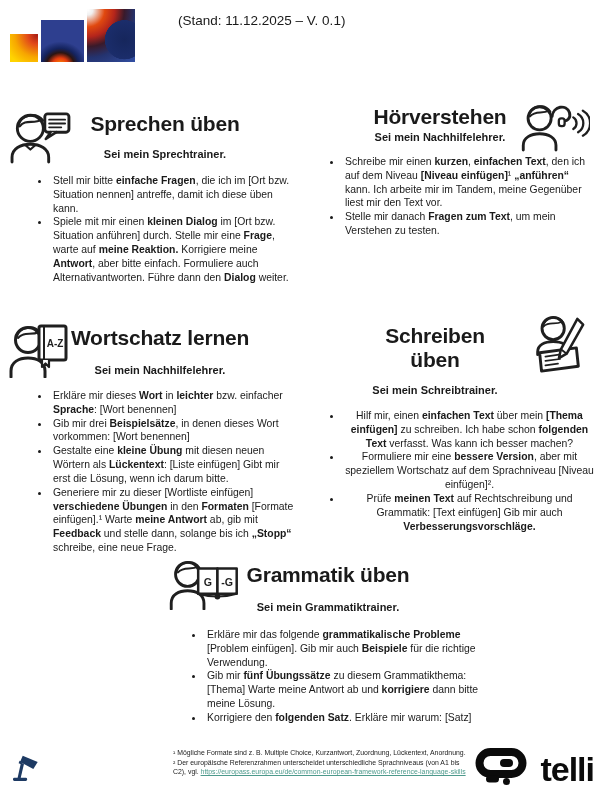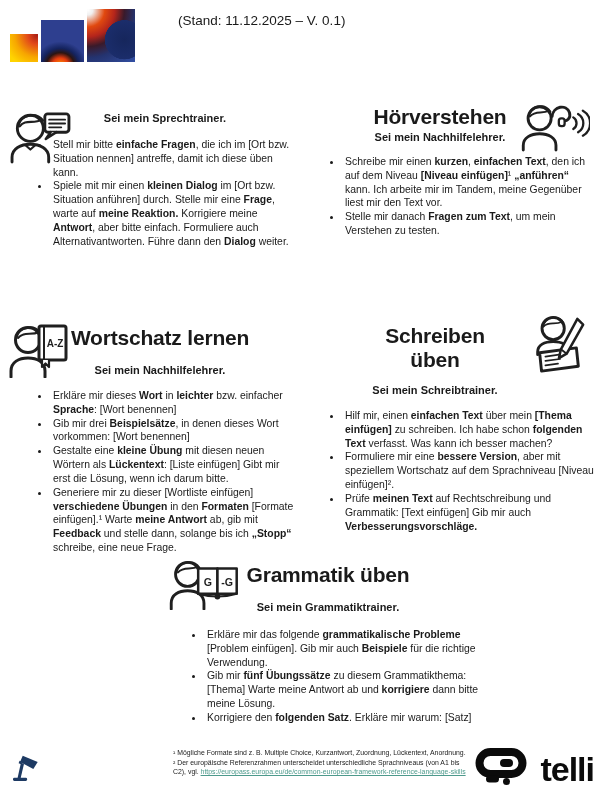--- a/index.html
+++ b/index.html
@@ -43,21 +43,21 @@
   #sec-wortschatz .sec-trainer{padding:14px 50px 0 70px;}
   #sec-schreiben .sec-title{padding:8px 95px 0 65px;}
   #sec-schreiben .sec-trainer{padding:12px 95px 0 65px;}
   #sec-grammatik .sec-title{padding:8px 50px 0 70px;}
   #sec-grammatik .sec-trainer{padding:14px 50px 0 70px;}
 
   .sec-bullets{font-size:10.4px;line-height:1.33;padding-left:14px;}
   #sec-sprechen .sec-bullets{margin:14px 4px 0 36px;}
   #sec-hoer .sec-bullets{margin:12px 8px 0 28px;}
   #sec-wortschatz .sec-bullets{margin:13px 2px 0 36px;}
-  #sec-schreiben .sec-bullets{margin:13px 6px 0 28px;}
+  #sec-schreiben .sec-bullets{margin:13px 6px 0 28px;text-align:center;}
   #sec-grammatik .sec-bullets{margin:15px 10px 0 52px;}
   .sec-bullets li{padding-left:3px;margin:0;}
   .sec-bullets li::marker{font-size:9px;}
   b{font-weight:bold;}
 
   
   .footnotes{position:absolute;left:173px;top:748px;width:298px;font-size:6.9px;line-height:1.4;}
   .fn-link{color:#4d9a8c;text-decoration:underline;cursor:pointer;}
 
   
@@ -90,20 +90,21 @@
         <path d="M11,17 C17,9 25,15 34,10" stroke-width="2.2"></path>
         <path d="M3,54 L3,49 C3,40 12,35.5 22,35.5 C32,35.5 41,40 41,49 L41,54" fill="#fff"></path>
         <path d="M17,36.5 L22,41 L27,36.5" stroke-width="2.2"></path>
         <rect x="37" y="4" width="25" height="19" rx="3" fill="#fff"></rect>
         <path d="M43,23 L38,30 L49,23" fill="#fff" stroke-width="2.6"></path>
         <path d="M41.5,10 H58" stroke-width="2"></path>
         <path d="M41.5,14 H58" stroke-width="2"></path>
         <path d="M41.5,18 H54" stroke-width="2"></path>
       </svg>
     </span>
+    <div class="sec-title">Sprechen üben</div>
     <div class="sec-trainer">Sei mein Sprechtrainer.</div>
     <ul class="sec-bullets">
         <li><span>Stell mir bitte </span><b>einfache Fragen</b><span>, die ich im [Ort bzw. Situation nennen] antreffe, damit ich diese üben kann.</span></li>
         <li><span>Spiele mit mir einen </span><b>kleinen Dialog</b><span> im [Ort bzw. Situation anführen] durch. Stelle mir eine </span><b>Frage</b><span>, warte auf </span><b>meine Reaktion.</b><span> Korrigiere meine </span><b>Antwort</b><span>, aber bitte einfach. Formuliere auch Alternativantworten. Führe dann den </span><b>Dialog</b><span> weiter.</span></li>
       </ul>
   </div>
 
   <div class="section" id="sec-hoer">
     <span class="sec-icon">
       <svg width="70" height="50" viewBox="0 0 72 52" fill="none" stroke="#1f1f1f" stroke-width="3" stroke-linecap="round" stroke-linejoin="round">

